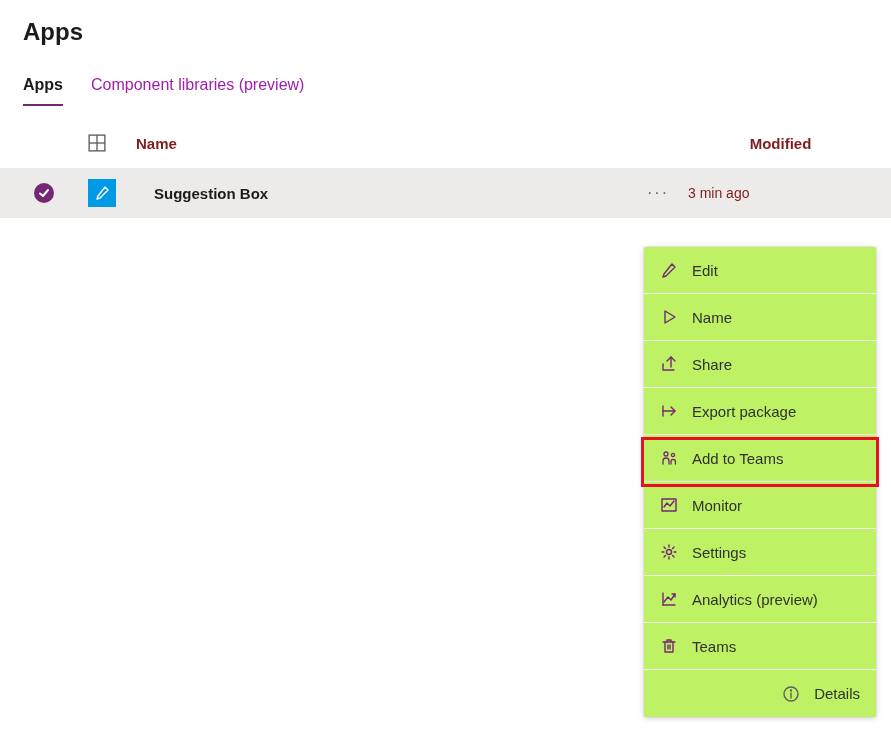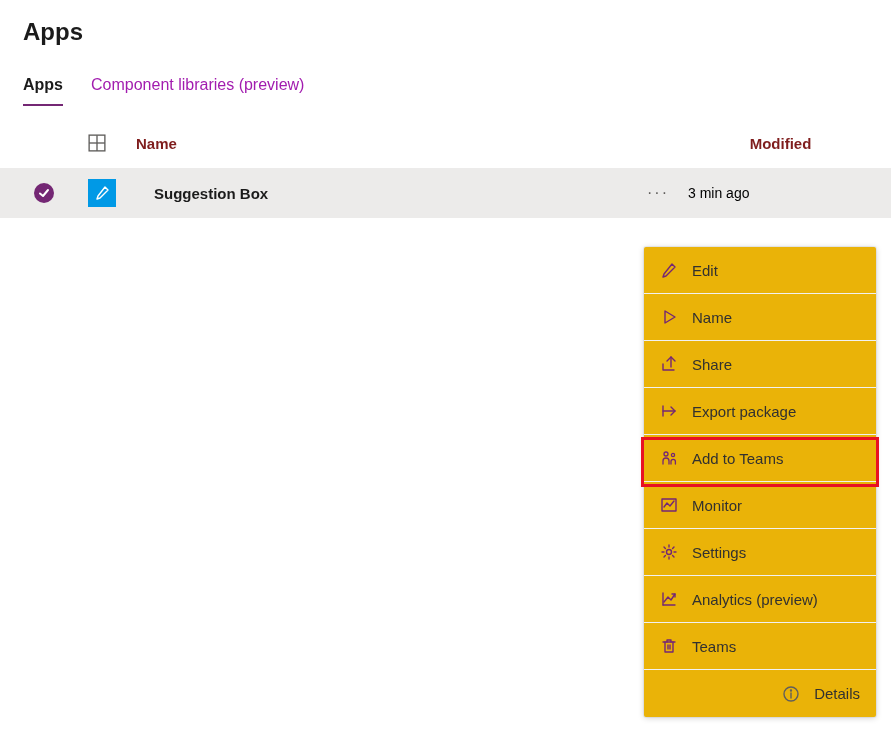--- a/index.html
+++ b/index.html
@@ -98,31 +98,31 @@
       justify-content:center;
       align-items:center;
       cursor:pointer;
       color:#605e5c;
       font-size:16px;
       letter-spacing: 2px;
     }
     .row-modified {
       width: 185px;
       font-size: 14px;
-      color: #000000;
+      color: #7f1d1d;
     }
     .grid-header-icon svg { width:18px; height:18px; color:#605e5c; }
 
     
     .context-menu {
       position: absolute;
       left: 644px;
       top: 247px;
       width: 232px;
-      background: #eab308;
+      background: #bef264;
       box-shadow: 0 1px 6px rgba(0,0,0,0.18), 0 0 0 1px rgba(0,0,0,0.05);
       border-radius: 2px;
     }
     .menu-item {
       display:flex;
       align-items:center;
       height: 47px;
       padding: 0 16px;
       gap: 14px;
       font-size: 15px;

